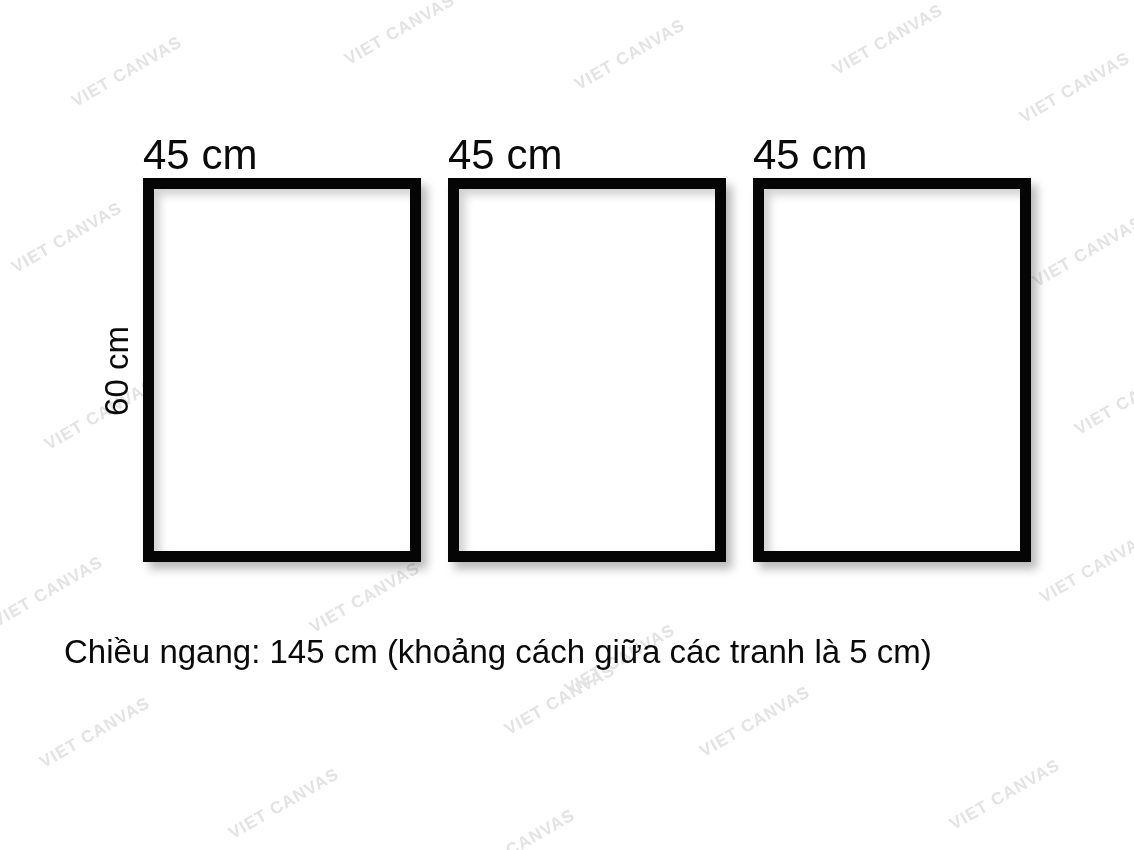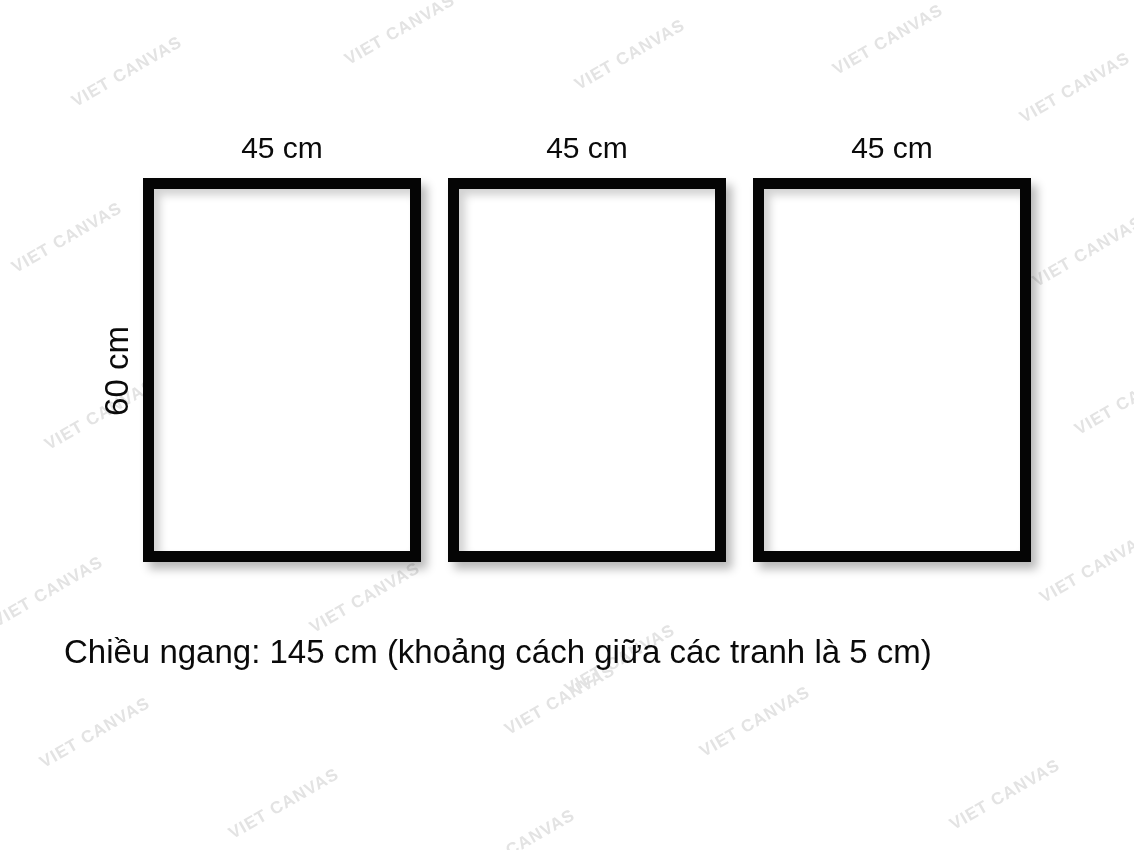--- a/index.html
+++ b/index.html
@@ -49,22 +49,22 @@
   }
   .frame.f1 { left: 143px; }
   .frame.f2 { left: 448px; }
   .frame.f3 { left: 753px; }
 
   
   .frame-label {
     position: absolute;
     top: 131px;
     width: 278px;
-    text-align: center;
-    font-size: 30px;
+    text-align: left;
+    font-size: 42px;
     color: #0a0a0a;
     z-index: 3;
     white-space: nowrap;
   }
   .frame-label.f1 { left: 143px; }
   .frame-label.f2 { left: 448px; }
   .frame-label.f3 { left: 753px; }
 
   
   .height-label {

